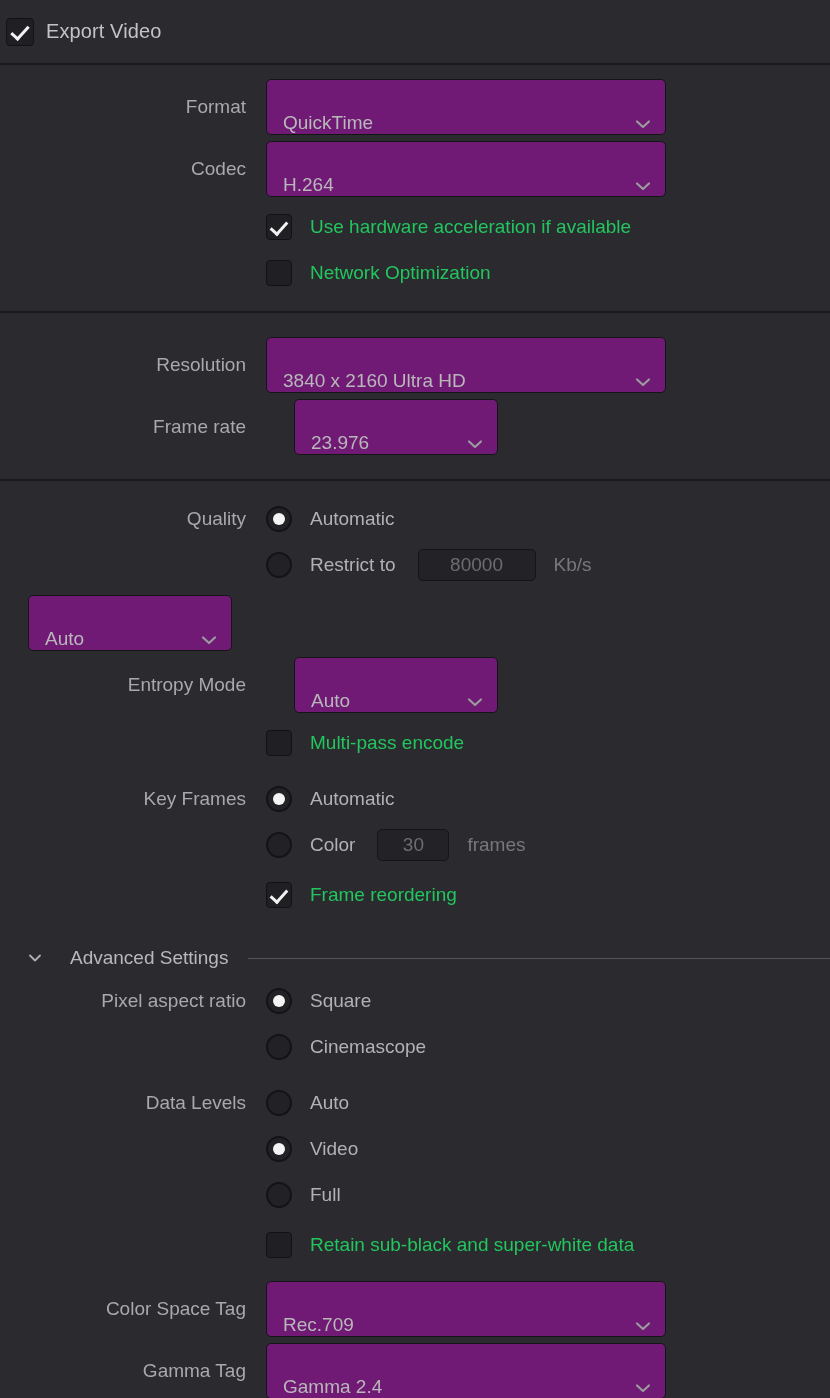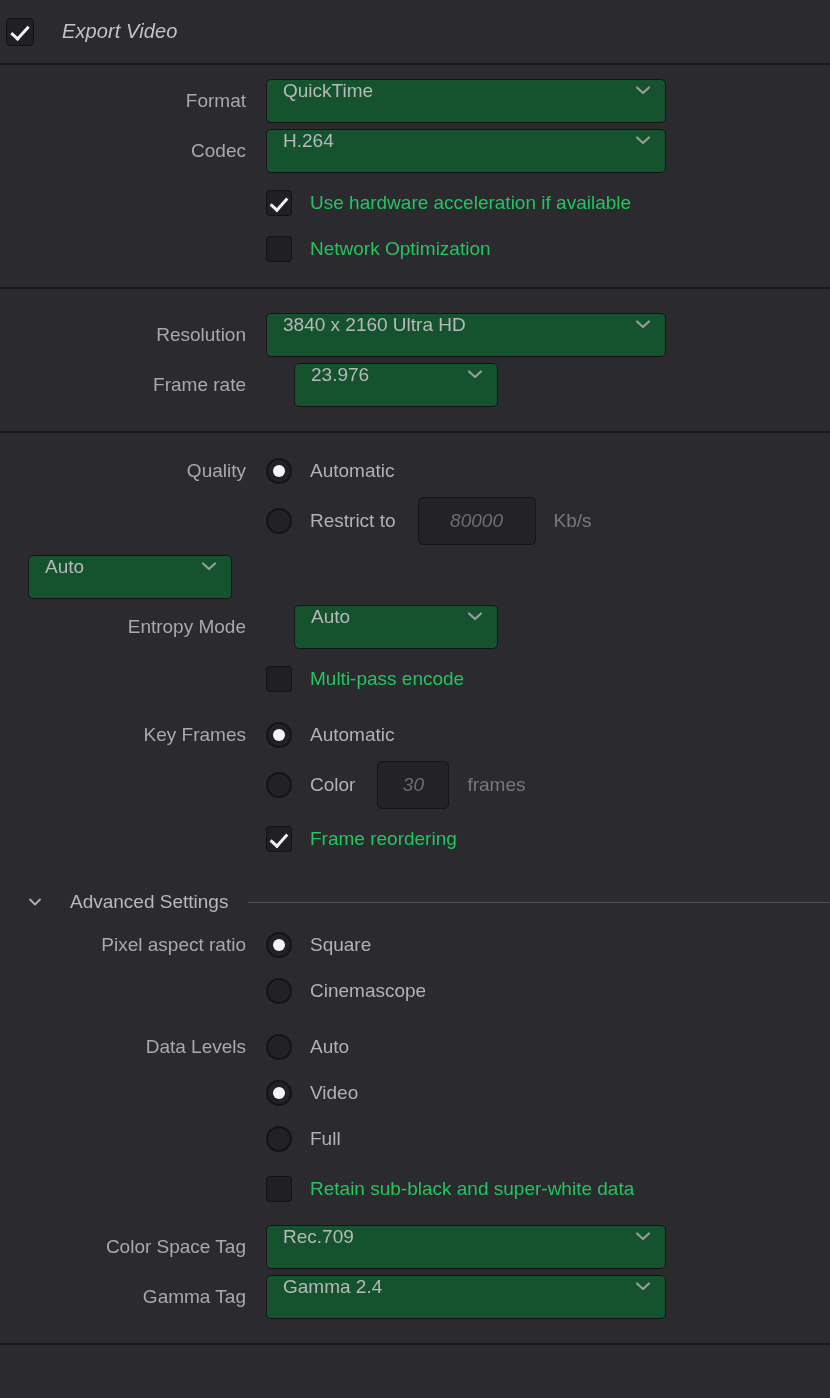--- a/index.html
+++ b/index.html
@@ -28,23 +28,22 @@
   .header-row {
     height: 63px;
     display: flex;
     align-items: center;
     padding-left: 6px;
     box-sizing: border-box;
   }
   .header-label {
     font-size: 20px;
     color: #c3c3c5;
-    margin-left: 28px;
+    margin-left: 12px;
     letter-spacing: .1px;
-    font-style: italic;
   }
 
   
   .sep {
     height: 2px;
     background: #1a1a1e;
     width: 100%;
   }
 
   
@@ -62,26 +61,26 @@
     box-sizing: border-box;
     font-size: 19px;
     color: #a9a9ac;
     white-space: nowrap;
     padding-left: 8px;
   }
   .label.empty { visibility: hidden; }
 
   
   .dropdown {
-    background: #14532d;
+    background: #701a75;
     border: 1px solid #151518;
     border-radius: 5px;
-    height: 44px;
+    height: 56px;
     display: flex;
-    align-items: flex-start;
+    align-items: flex-end;
     justify-content: space-between;
     padding: 0 12px 0 16px;
     box-sizing: border-box;
     font-size: 19px;
     color: #b8b8ba;
     cursor: pointer;
   }
   .dropdown.wide { width: 400px; }
   .dropdown.narrow { width: 204px; margin-left: 28px; }
   .dd-text { white-space: nowrap; }
@@ -164,29 +163,28 @@
     color: #b2b2b5;
     margin-left: 18px;
     white-space: nowrap;
   }
 
   
   .numfield {
     background: #232327;
     border: 1px solid #151518;
     border-radius: 5px;
-    height: 48px;
+    height: 32px;
     display: flex;
     align-items: center;
     justify-content: center;
     font-size: 19px;
     color: #6d6d71;
     box-sizing: border-box;
     cursor: text;
-    font-style: italic;
   }
   .numfield.w-bitrate { width: 118px; }
   .numfield.w-frames { width: 72px; }
   .unit {
     font-size: 19px;
     color: #78787c;
     margin-left: 18px;
     white-space: nowrap;
   }
 

